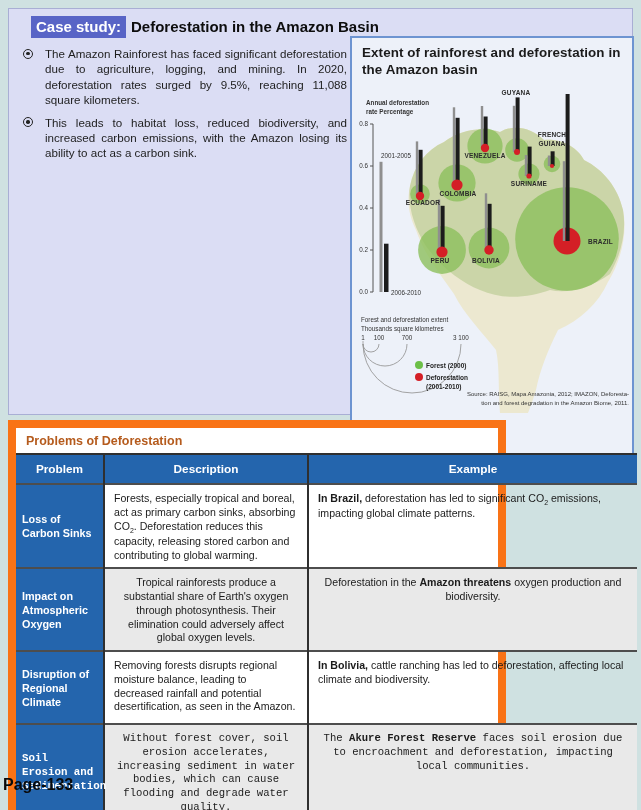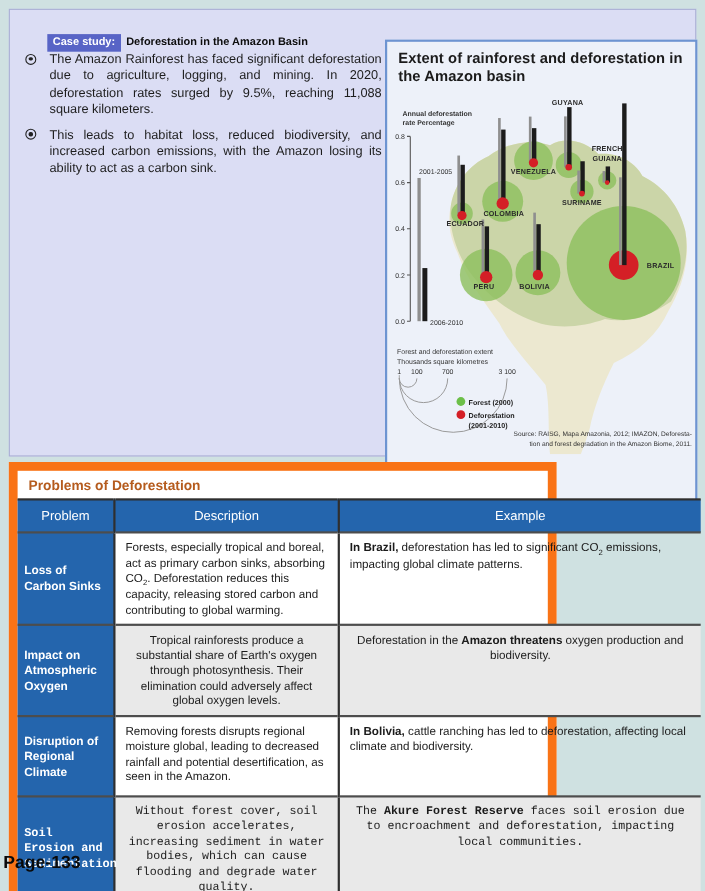--- a/index.html
+++ b/index.html
@@ -7,21 +7,21 @@
     width:641px;height:810px;position:relative;overflow:hidden;
     background:#cfe1e1;
     font-family:"Liberation Sans",sans-serif;
     -webkit-font-smoothing:antialiased;
   }
   
   .case-panel{
     position:absolute;left:8px;top:8px;width:625px;height:407px;
     background:#dbddf4;border:1px solid #a9aed4;box-sizing:border-box;
   }
-  .cs-heading{margin:14px;padding:6px 20px 0;font-size:10px;line-height:19px;font-weight:bold;color:#0d0d0d;}
+  .cs-heading{margin:2px;padding:6px 20px 0;font-size:15px;line-height:19px;font-weight:bold;color:#0d0d0d;}
   .cs-label{background:#5864c6;color:#ffffff;padding:2px 5px 3px;margin-right:5px;}
   .bullets{position:absolute;left:14px;top:37px;width:324px;margin:0;padding:0;list-style:none;}
   .bullets li{display:flex;gap:12px;margin-bottom:7px;font-size:11.6px;line-height:1.33;color:#1d1d1d;text-align:justify;}
   .b-icon{width:8px;height:8px;border:1.6px solid #222;border-radius:50%;flex:0 0 auto;margin-top:2.5px;position:relative;}
   .b-icon::after{content:"";position:absolute;left:50%;top:50%;width:3.4px;height:3.4px;margin:-1.7px 0 0 -1.7px;background:#222;border-radius:50%;}
   
   .map-panel{
     position:absolute;left:341px;top:27px;width:284px;height:421px;margin:0;
     background:#edf1f9;border:2px solid #6d94d1;box-sizing:border-box;
   }
@@ -34,21 +34,21 @@
   
   .table-wrap{
     position:absolute;left:8px;top:420px;width:498px;
     background:#ffffff;border:8px solid #f97316;box-sizing:border-box;
   }
   .table-title{padding:6px 10px 5px;font-size:12.5px;font-weight:bold;color:#b55b1d;}
   table.ptable{border-collapse:collapse;width:100%;table-layout:fixed;border-top:2px solid #2f2f2f;}
   .ptable th,.ptable td{border-left:2px solid #2f2f2f;box-sizing:border-box;}
   .ptable th:first-child,.ptable td:first-child{border-left:none;}
   .ptable thead th{
-    background:#2465ad;color:#fff;font-size:11.8px;font-weight:normal;
+    background:#2465ad;color:#fff;font-size:11.8px;font-weight:bold;
     height:30px;text-align:center;vertical-align:middle;padding:0 4px;
   }
   .ptable tbody td{border-top:2px solid #4d4d4d;}
   td.problem{
     background:#2465ad;color:#ffffff;font-weight:bold;font-size:10.8px;
     padding:6px 6px;vertical-align:middle;line-height:1.3;
   }
   td.body-cell{
     font-size:10.6px;line-height:1.3;color:#1b1b1b;
     padding:7px 9px 5px;vertical-align:top;
@@ -184,21 +184,21 @@
             <td class="body-cell">Forests, especially tropical and boreal, act as primary carbon sinks, absorbing CO<sub>2</sub>. Deforestation reduces this capacity, releasing stored carbon and contributing to global warming.</td>
             <td class="body-cell"><b>In Brazil,</b> deforestation has led to significant CO<sub>2</sub> emissions, impacting global climate patterns.</td>
           </tr>
           <tr class="alt" style="height: 72px;">
             <td class="problem">Impact on Atmospheric Oxygen</td>
             <td class="body-cell">Tropical rainforests produce a substantial share of Earth's oxygen through photosynthesis. Their elimination could adversely affect global oxygen levels.</td>
             <td class="body-cell">Deforestation in the <b>Amazon threatens</b> oxygen production and biodiversity.</td>
           </tr>
           <tr style="height: 73px;">
             <td class="problem">Disruption of Regional Climate</td>
-            <td class="body-cell">Removing forests disrupts regional moisture global, leading to decreased rainfall and potential desertification, as seen in the Amazon.</td>
+            <td class="body-cell">Removing forests disrupts regional moisture balance, leading to decreased rainfall and potential desertification, as seen in the Amazon.</td>
             <td class="body-cell"><b>In Bolivia,</b> cattle ranching has led to deforestation, affecting local climate and biodiversity.</td>
           </tr>
           <tr class="alt" style="height: 64px; font-family: Liberation Mono, monospace;">
             <td class="problem">Soil Erosion and Sedimentation</td>
             <td class="body-cell">Without forest cover, soil erosion accelerates, increasing sediment in water bodies, which can cause flooding and degrade water quality.</td>
             <td class="body-cell">The <b>Akure Forest Reserve</b> faces soil erosion due to encroachment and deforestation, impacting local communities.</td>
           </tr>
         </tbody>
     </table>
   </section>

